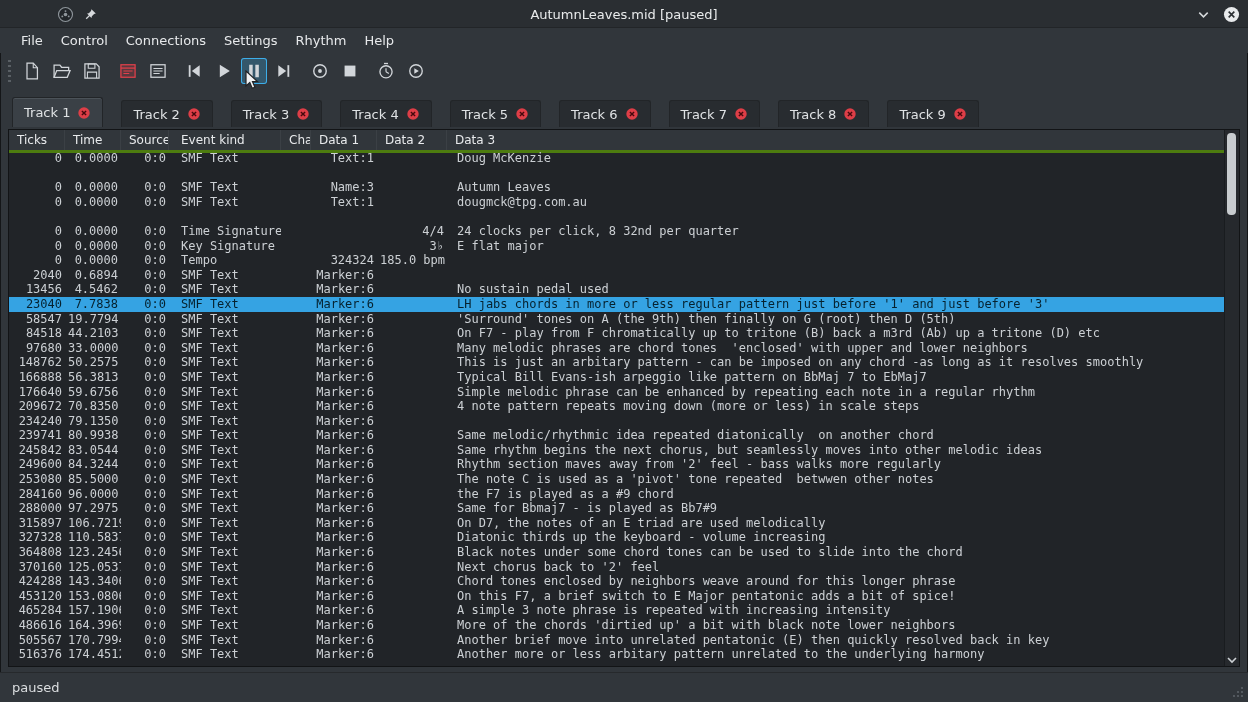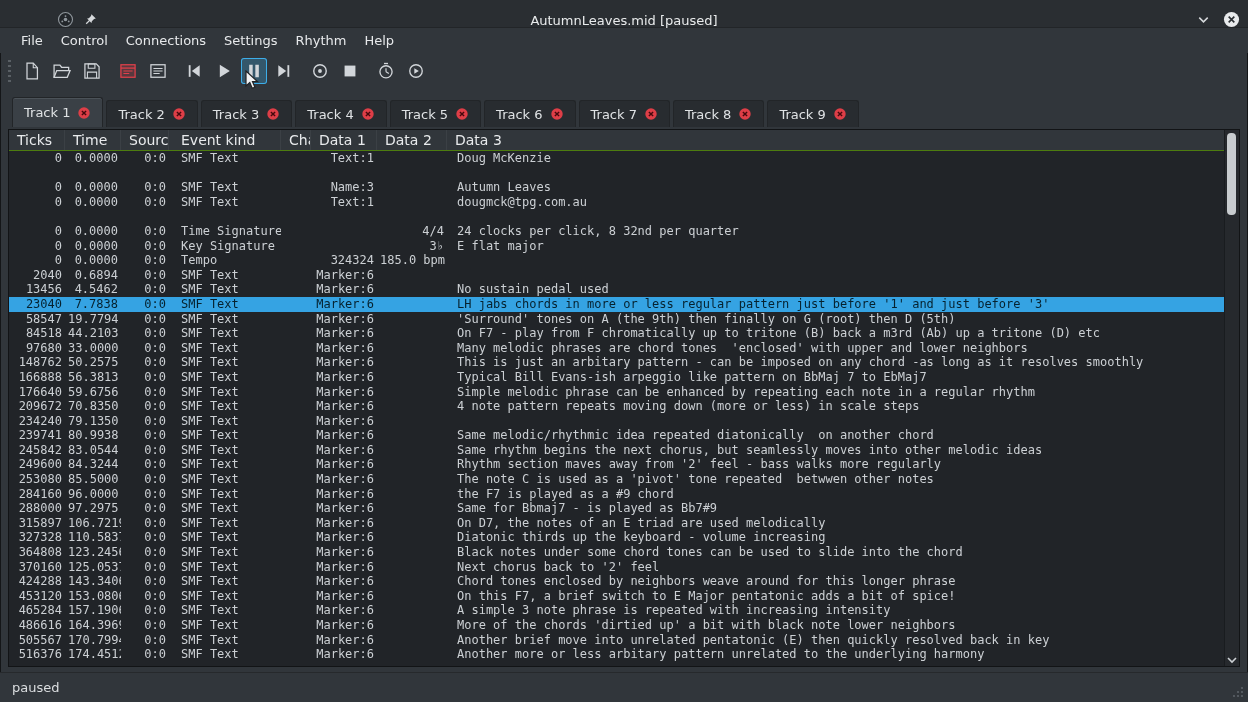--- a/index.html
+++ b/index.html
@@ -1,51 +1,51 @@
 <!DOCTYPE html>
 <html><head>
 <meta charset="utf-8">
 <style>
   html,body{margin:0;padding:0;background:#1a1d20;}
   #app{position:relative;width:1248px;height:702px;background:#31363b;overflow:hidden;
        font-family:"DejaVu Sans","Liberation Sans",sans-serif;color:#eff0f1;
        box-shadow:inset 0 0 0 1px #141618;}
   
   .titlebar{position:absolute;top:0;left:0;right:0;height:28px;background:#2a2e32;
-            display:flex;align-items:flex-end;box-shadow:inset 0 -1px 0 #222528;padding-left:48px;}
+            display:flex;align-items:center;box-shadow:inset 0 -1px 0 #222528;padding-left:48px;}
   .tb-left{display:flex;align-items:center;gap:8px;padding-left:8px;}
   .tb-title{position:absolute;left:0;right:0;text-align:center;font-size:13px;color:#e9ebec;pointer-events:none;}
   .tb-right{margin-left:auto;display:flex;align-items:center;gap:10px;padding-right:8px;}
   .tb-btn{width:18px;height:18px;display:flex;align-items:center;justify-content:center;}
   
   .menubar{position:absolute;top:28px;left:0;right:0;height:25px;display:flex;align-items:center;
            padding-left:12px;font-size:13px;color:#e7e9eb;background:#31363b;}
   .menu-item{padding:4px 9px;border-radius:2px;}
   
   .toolbar{position:absolute;top:53px;left:0;right:0;height:36px;display:flex;align-items:center;padding-left:6px;}
   .grip{width:3px;height:22px;margin:0 8px 0 2px;
         background:repeating-linear-gradient(#5a6065 0 2px,transparent 2px 5px);}
   .tbtn{width:26px;height:26px;margin-right:4px;display:flex;align-items:center;justify-content:center;border-radius:3px;}
   .tbtn svg{width:20px;height:20px;}
   .tbtn.active{background:rgba(61,174,233,.28);box-shadow:inset 0 0 0 1px #3daee9;}
   .tbtn.gap{margin-left:6px;}
   
-  .tabbar{position:absolute;top:98px;left:12px;right:0;height:29px;display:flex;align-items:flex-end;gap:3px;}
+  .tabbar{position:absolute;top:98px;left:12px;right:0;height:29px;display:flex;align-items:flex-end;gap:18px;}
   .tab{height:26px;display:inline-flex;align-items:center;gap:7px;padding:0 11px;
        background:#282c30;border:1px solid #222528;border-bottom:none;border-radius:3px 3px 0 0;
        font-size:13px;color:#dfe2e4;}
   .tab.active{height:29px;background:#3a4046;box-shadow:inset 0 1px 0 #4b5258;}
   .tab-close{width:14px;height:14px;display:flex;}
   .tab-close svg{width:14px;height:14px;}
   
   .table-frame{position:absolute;top:129px;left:8px;right:8px;bottom:35px;background:#212428;
                border:1px solid #121416;}
   .thead{display:grid;grid-template-columns:56px 56px 48px 112px 30px 66px 70px minmax(0,1fr);
-         height:20px;background:#31363b;border-bottom:1px solid #4d7c0f;color:#e8eaec;
-         font-size:14px;line-height:20px;padding-right:14px;}
+         height:20px;background:#31363b;border-bottom:3px solid #4d7c0f;color:#e8eaec;
+         font-size:12px;line-height:20px;padding-right:14px;}
   .th{padding-left:8px;white-space:nowrap;overflow:hidden;border-right:1px solid rgba(255,255,255,.05);}
   .th3{padding-left:12px;}
   .tbody{position:absolute;top:21px;left:0;right:14px;bottom:0;overflow:hidden;
          font-family:"DejaVu Sans Mono","Liberation Mono",monospace;font-size:12px;color:#ccd0d4;}
   .tr{display:grid;grid-template-columns:56px 56px 48px 112px 30px 66px 70px minmax(0,1fr);
       height:14.6px;line-height:14.6px;}
   .tr.selected{background:#35a3e3;color:#06222f;}
   .td{white-space:pre;overflow:hidden;padding:0 3px;}
   .td.r{text-align:right;}
   .td.c3{padding-left:12px;}

